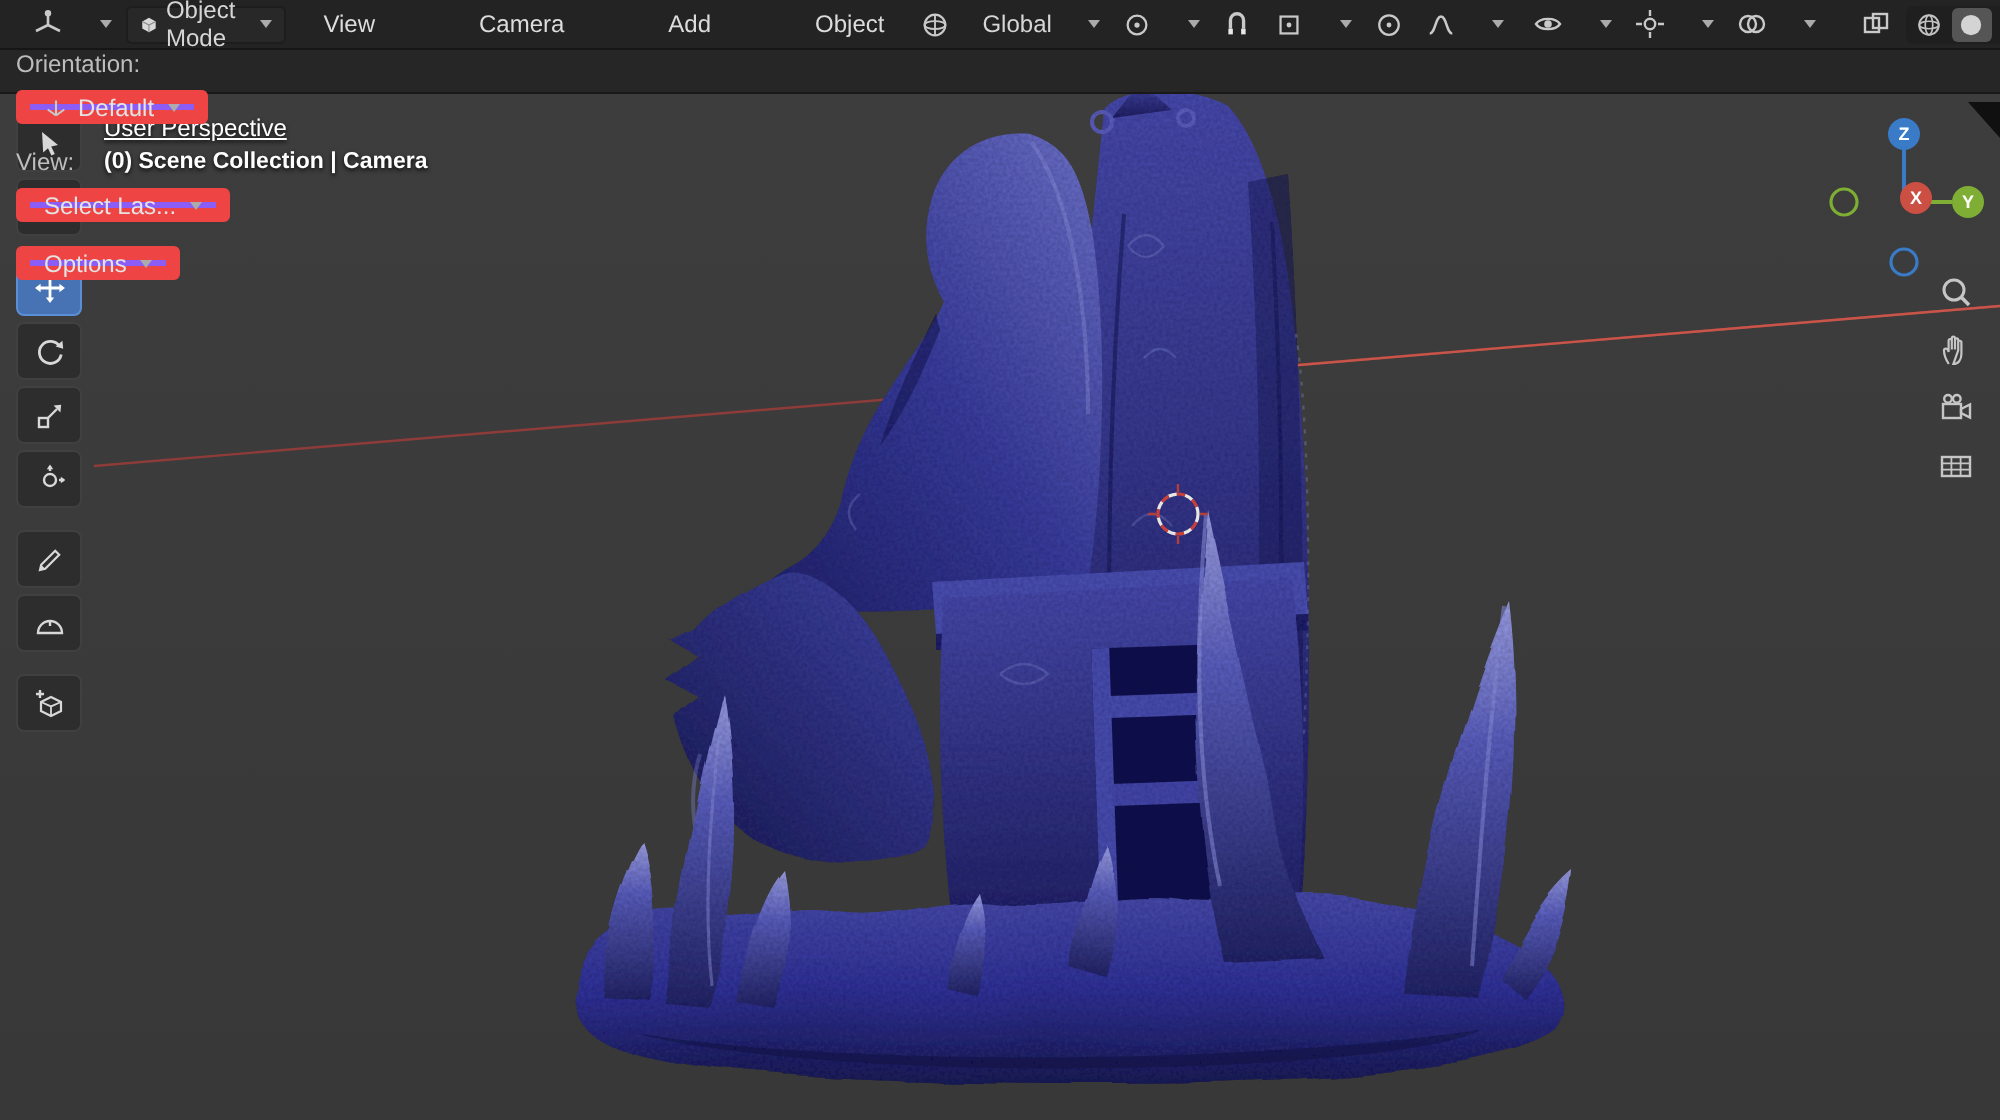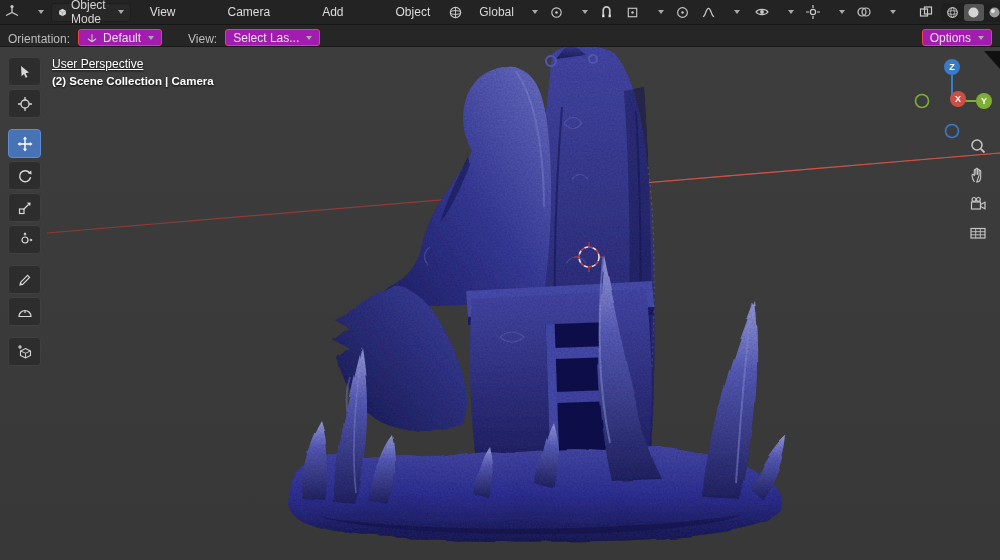--- a/index.html
+++ b/index.html
@@ -1,40 +1,40 @@
 <!DOCTYPE html>
 <html><head>
 <meta charset="utf-8">
 <style>
   * { box-sizing: border-box; margin: 0; padding: 0; }
   html,body { width:1000px; height:560px; overflow:hidden; background:#3b3b3b;
     font-family:"Liberation Sans", sans-serif; font-size:12px; color:#d6d6d6; }
 
   
   .topbar { height:25px; background:#232323; border-bottom:1px solid #161616;
-    display:flex; align-items:center; padding:0 0; gap:3px; position:relative; z-index:5; }
+    display:flex; align-items:center; padding:0 12px; gap:3px; position:relative; z-index:5; }
   .field { display:flex; align-items:center; gap:4px; background:#282828;
     border:1px solid #1d1d1d; border-radius:3px; height:19px; padding:0 6px; cursor:default; }
   .flat { display:flex; align-items:center; gap:16px; height:19px; padding:0 4px; border-radius:3px; }
   .chev { width:0; height:0; border-left:3.5px solid transparent; border-right:3.5px solid transparent;
     border-top:4px solid #ababab; margin-left:2px; }
   .menus { display:flex; align-items:center; margin-left:8px;gap:36px; }
   .menu { padding:0 8px; color:#dcdcdc; cursor:default; }
   .spacer { flex:1; }
   .i { display:block; }
   .sep { width:1px; height:15px; background:#3a3a3a; margin:0 4px; }
   .shade-group { display:flex; align-items:center; background:#1f1f1f; border-radius:4px; padding:1px 2px; gap:1px; }
   .shade { display:flex; align-items:center; justify-content:center; width:20px; height:17px; border-radius:3px; }
   .shade.active { background:#555555; }
 
   
   .tsbar { height:22px; background:#262626; border-bottom:1px solid #191919;
-    display:flex; align-items:flex-end; padding:0 8px; gap:6px; position:relative; z-index:5; }
+    display:flex; align-items:flex-start; padding:0 8px; gap:6px; position:relative; z-index:5;flex-direction:column; }
   .tslabel { color:#bdbdbd; margin-right:2px; }
-  .tsfield { display:flex; align-items:center; gap:5px; background:#a21caf; border:1px solid #ef4444;
+  .tsfield { display:flex; align-items:center; gap:5px; background:#8b5cf6; border:7px solid #ef4444;
     border-radius:3px; height:17px; padding:0 7px; color:#e3e3e3; }
 
   
   .viewport { position:relative; height:513px; background:linear-gradient(#3d3d3d,#383838); overflow:hidden; }
   .scene { position:absolute; inset:0; width:100%; height:100%; }
 
   .vp-info { position:absolute; left:52px; top:9px; text-shadow:0 1px 2px rgba(0,0,0,.85); line-height:17px; }
   .vp-info .l1 { color:#ffffff; font-size:12px;text-decoration:underline; }
   .vp-info .l2 { color:#ffffff; font-size:11.5px; font-weight:700; }
 
@@ -329,21 +329,21 @@
       <circle r="10" fill="none" stroke="#e8e6e3" stroke-width="1.6" stroke-dasharray="4.2 4.2"></circle>
       <circle r="10" fill="none" stroke="#c9403b" stroke-width="1.6" stroke-dasharray="4.2 4.2" stroke-dashoffset="4.2"></circle>
       <path d="M0,-15 V-11 M0,11 V15 M-15,0 H-11 M11,0 H15" stroke="#b23f3a" stroke-width="1.2"></path>
     </g>
 
     <path d="M1000,4 L1000,22 L984,4 Z" fill="#101010"></path>
   </svg>
 
   <div class="vp-info">
     <div class="l1">User Perspective</div>
-    <div class="l2">(2) Scene Collection | Camera</div>
+    <div class="l2">(0) Scene Collection | Camera</div>
   </div>
 
   <div class="tools">
     <div class="tool">
       <svg class="i" width="16" height="16" viewBox="0 0 16 16">
         <path d="M4 2 L12 8.5 L8.6 9.2 L10.4 13 L8.7 13.8 L7 10.1 L4.6 12.2 Z" fill="#d8d8d8"></path>
       </svg>
     </div>
     <div class="tool">
       <svg class="i" width="16" height="16" viewBox="0 0 16 16">

